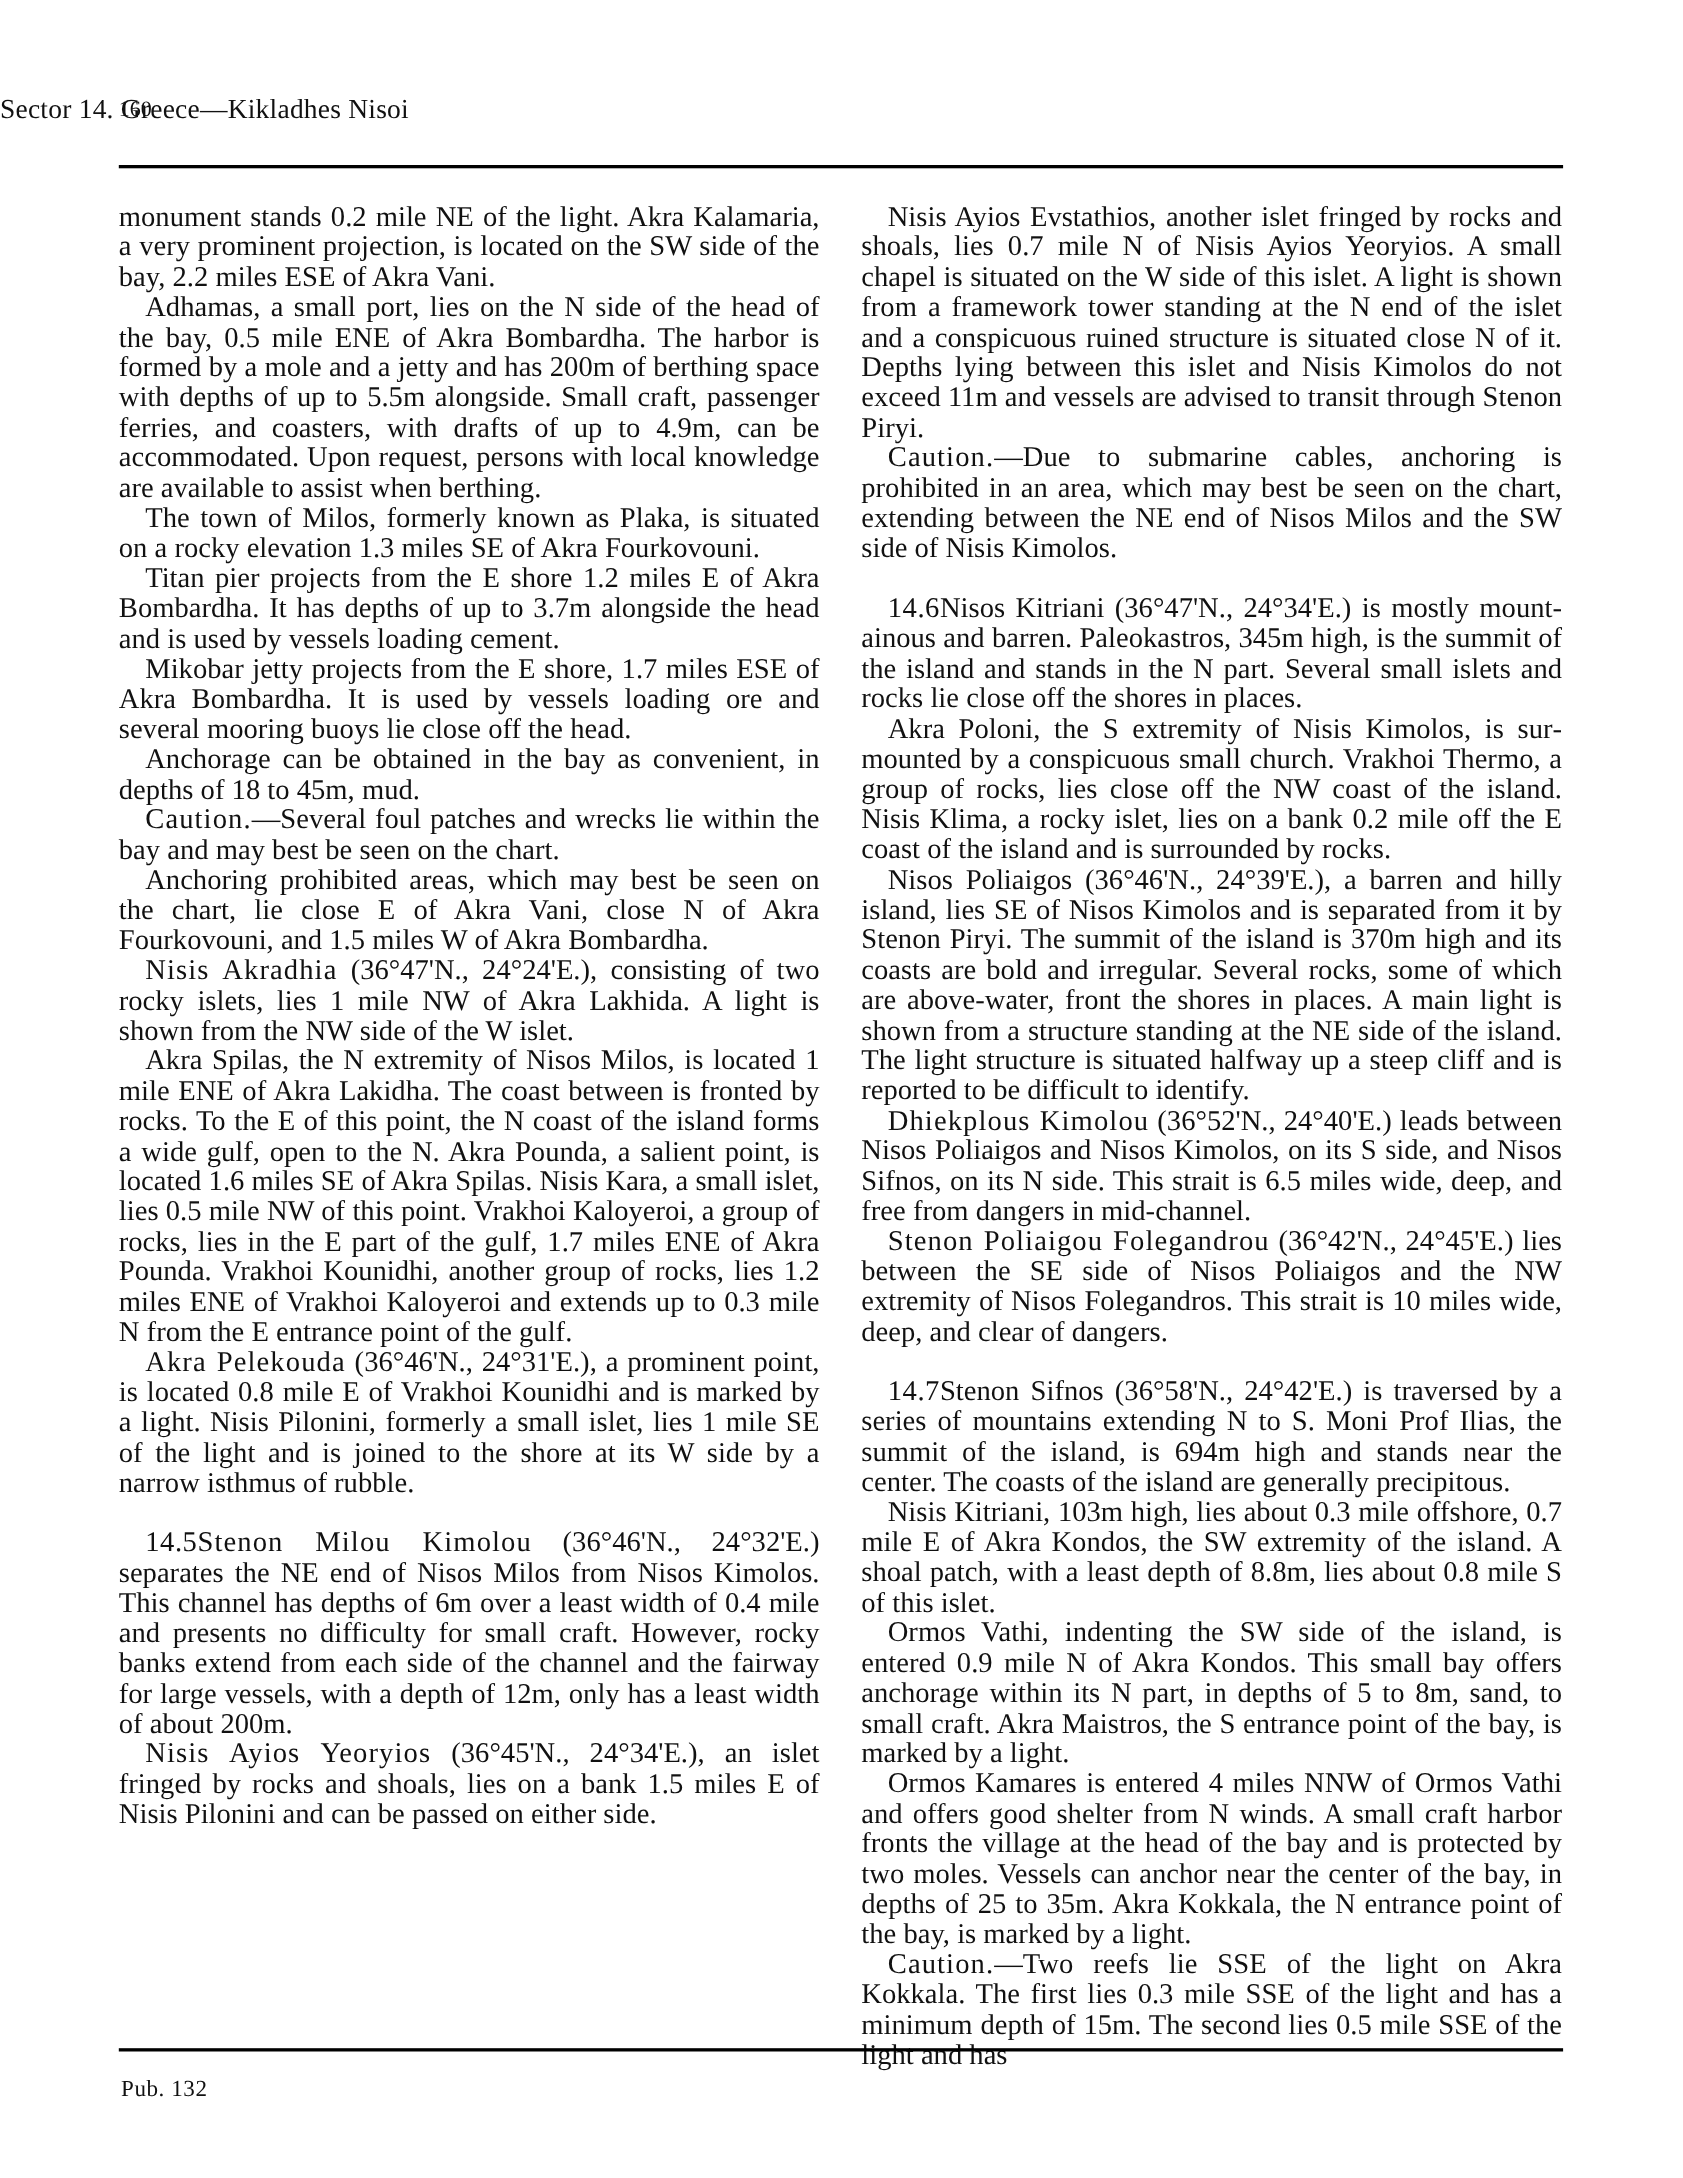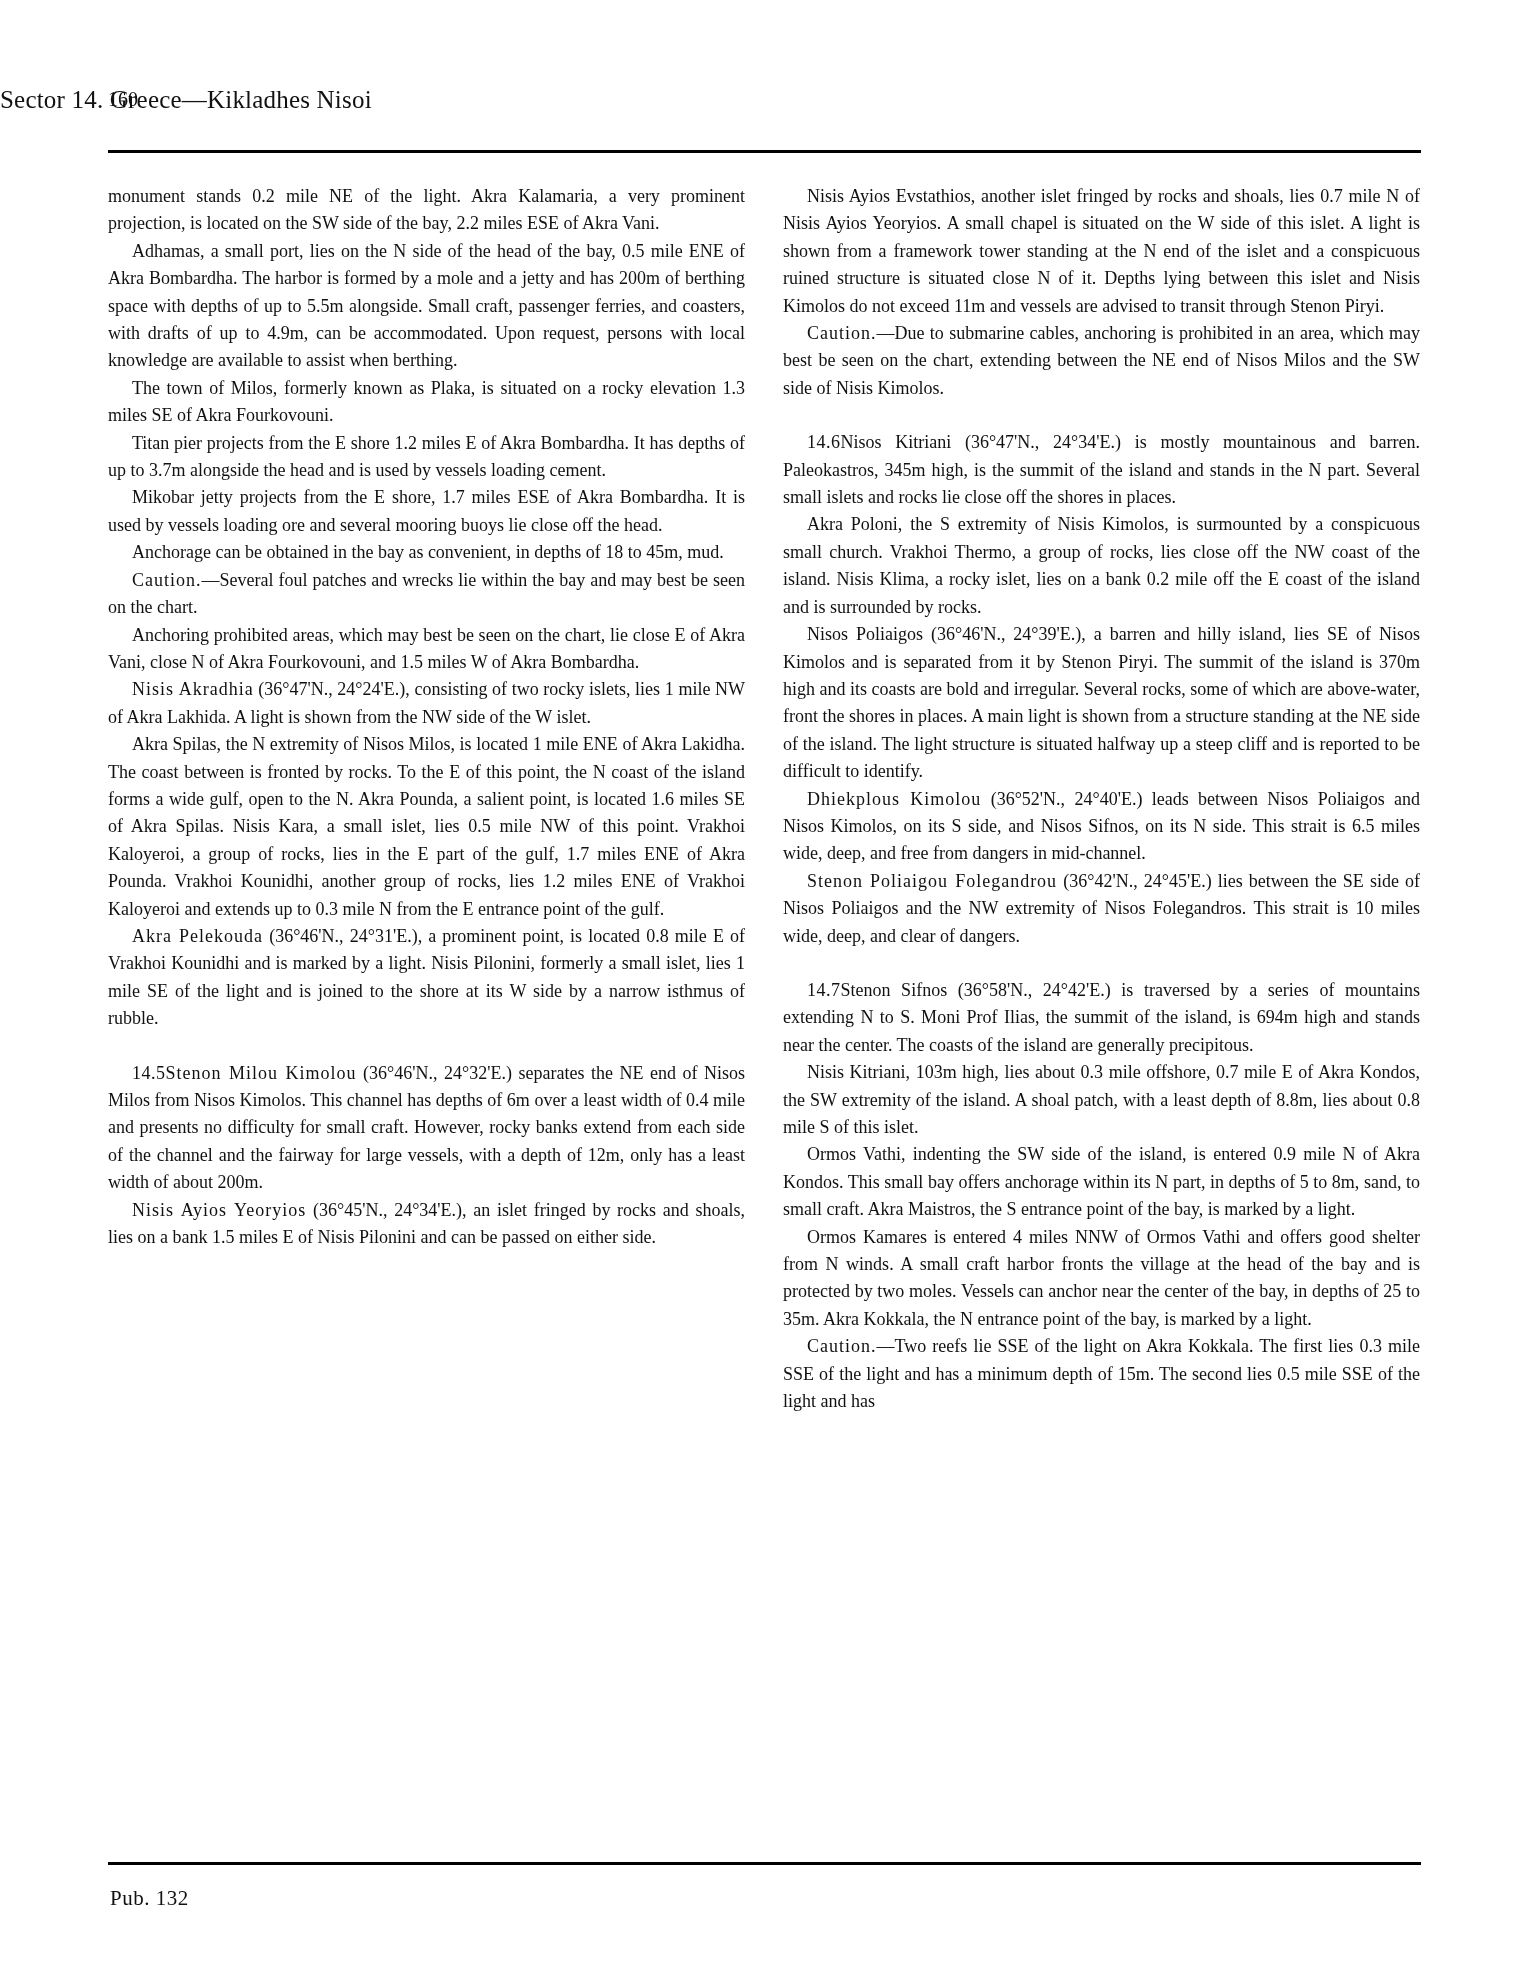--- a/index.html
+++ b/index.html
@@ -18,21 +18,21 @@
     position: absolute; left: 108px; width: 1313px; top: 150px; height: 3px; background: #000;
   }
   .rule-bottom {
     position: absolute; left: 108px; width: 1313px; top: 1862px; height: 3px; background: #000;
   }
   .footer-pub {
     position: absolute; left: 110px; top: 1886px; font-size: 21px; letter-spacing: 0.5px;
   }
   .column {
     position: absolute; top: 183px; width: 637px;
-    font-size: 18px; line-height: 27.4px; text-align: justify;
+    font-size: 26px; line-height: 27.4px; text-align: justify;
   }
   .col-left { left: 108px; }
   .col-right { left: 783px; }
   .para { margin: 0; text-indent: 24px; hyphens: manual; }
   .para.first { text-indent: 0; }
   .para.section { margin-top: 27px; }
   .sec-num { letter-spacing: 0.5px; }
   .spaced { letter-spacing: 1px; margin-top: 26px; }
 </style>
 </head>

